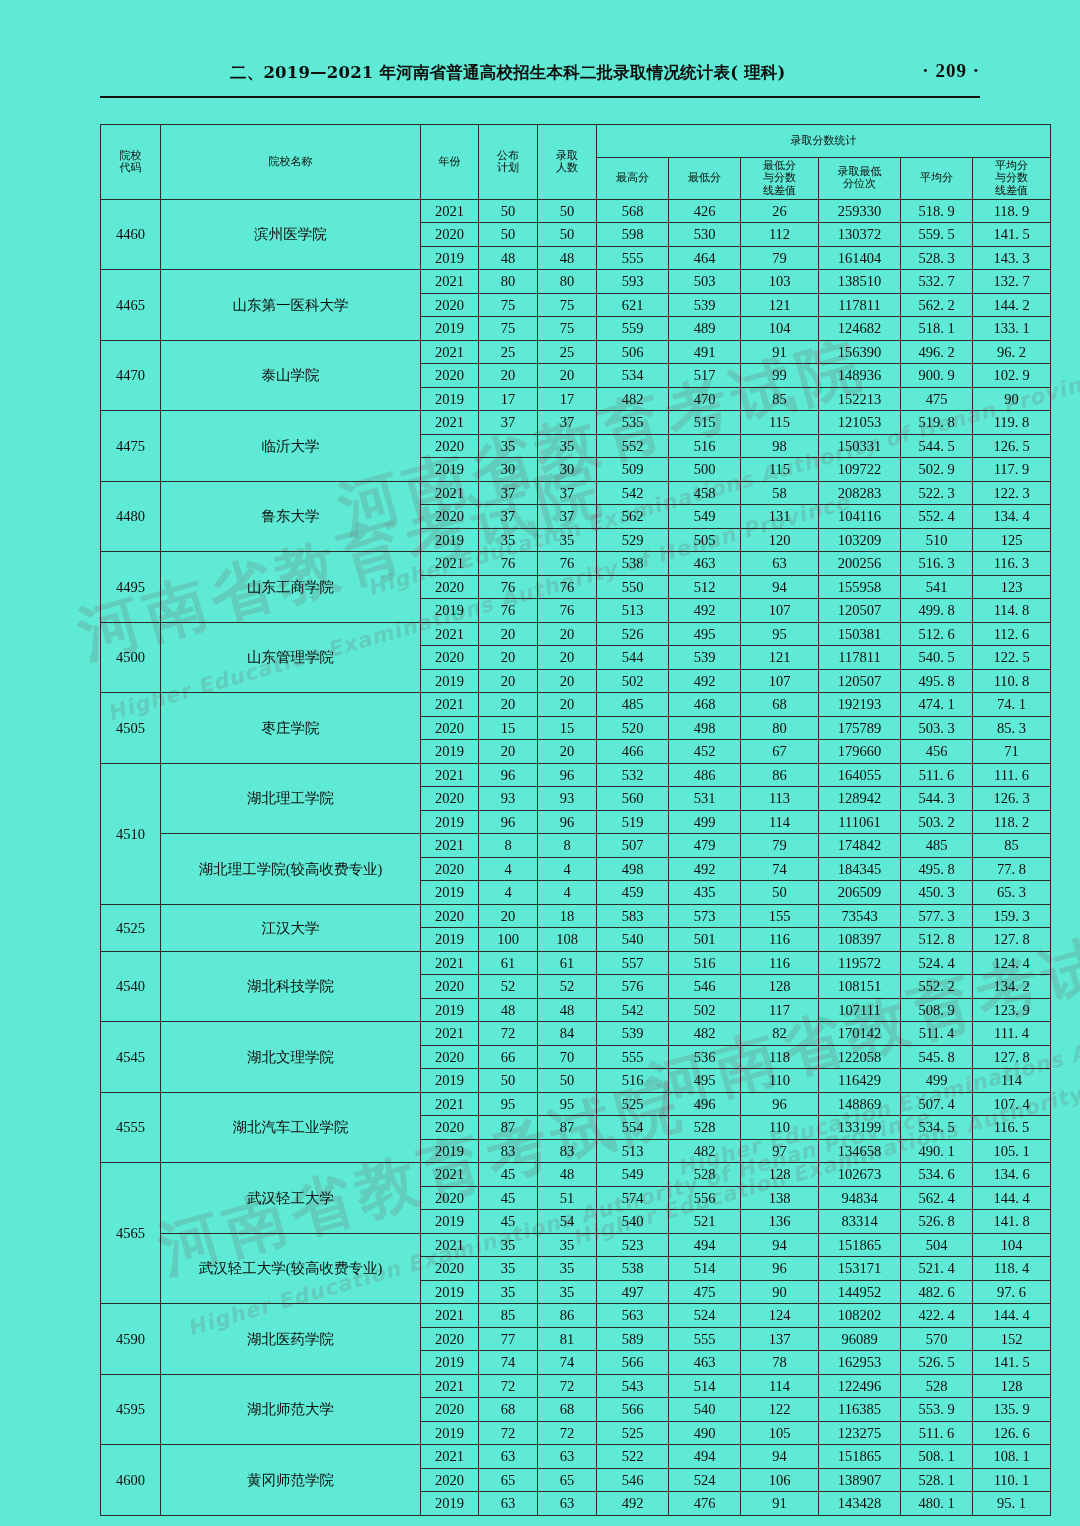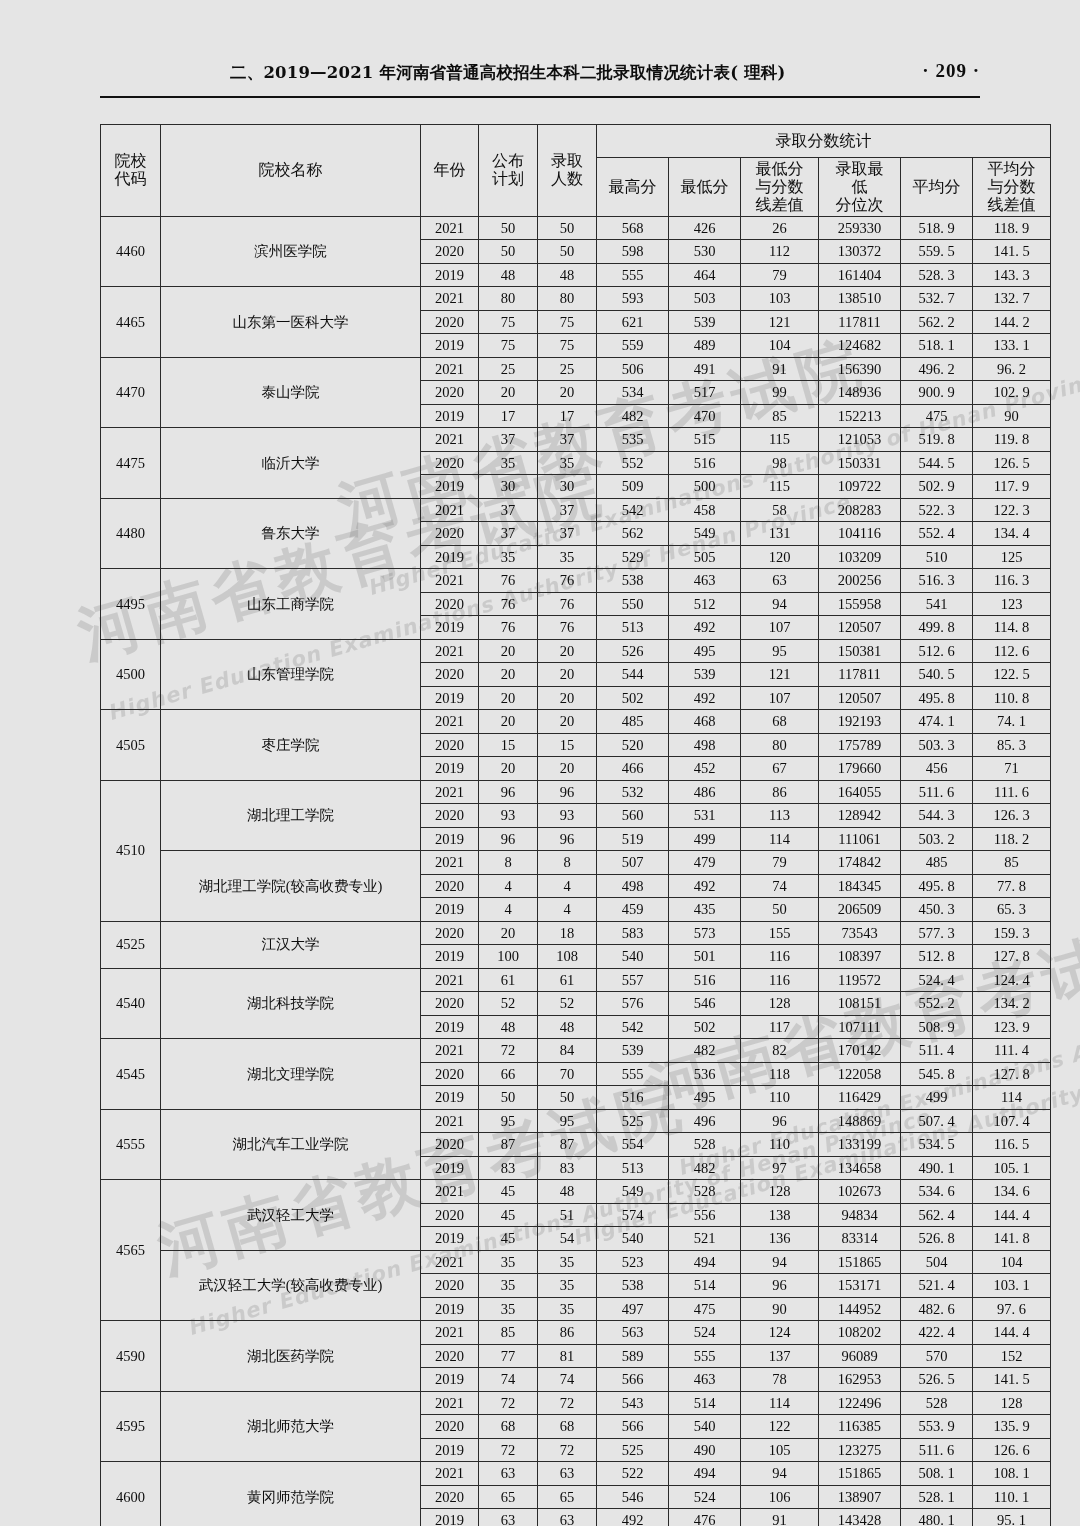--- a/index.html
+++ b/index.html
@@ -15,21 +15,21 @@
     color: #0d0d0d;
     overflow: hidden;
   }
 
   
   .page {
     position: absolute;
     left: 0; top: 0;
     width: 1080px;
     height: 1526px;
-    background: #e5e5e5;
+    background: #5eead4;
   }
 
   
   .running-head {
     position: absolute;
     left: 100px;
     top: 62px;
     width: 880px;
     height: 30px;
   }
@@ -97,23 +97,23 @@
   table.stat th,
   table.stat td {
     border: 1px solid #2a2a2a;
     text-align: center;
     vertical-align: middle;
     padding: 0;
     background: transparent;
   }
   table.stat thead th {
     font-weight: normal;
-    font-size: 16px;
+    font-size: 11px;
     line-height: 1.12;
-    font-family: Liberation Sans, sans-serif;
+    font-family: Liberation Mono, monospace;
     padding: 2px 11px;
   }
   th.hd-group { height: 28px; }
   th.hd-main  { height: 66px; }
 
   table.stat tbody td {
     height: 22.5px;
     font-size: 14.5px;
     line-height: 1;
     font-family: "Liberation Serif", "DejaVu Serif", serif;
@@ -743,21 +743,21 @@
         </tr>
         <tr>
           <td>2020</td>
           <td>35</td>
           <td>35</td>
           <td>538</td>
           <td>514</td>
           <td>96</td>
           <td>153171</td>
           <td>521. 4</td>
-          <td>103. 1</td>
+          <td>118. 4</td>
         </tr>
         <tr class="grp-end">
           <td>2019</td>
           <td>35</td>
           <td>35</td>
           <td>497</td>
           <td>475</td>
           <td>90</td>
           <td>144952</td>
           <td>482. 6</td>

